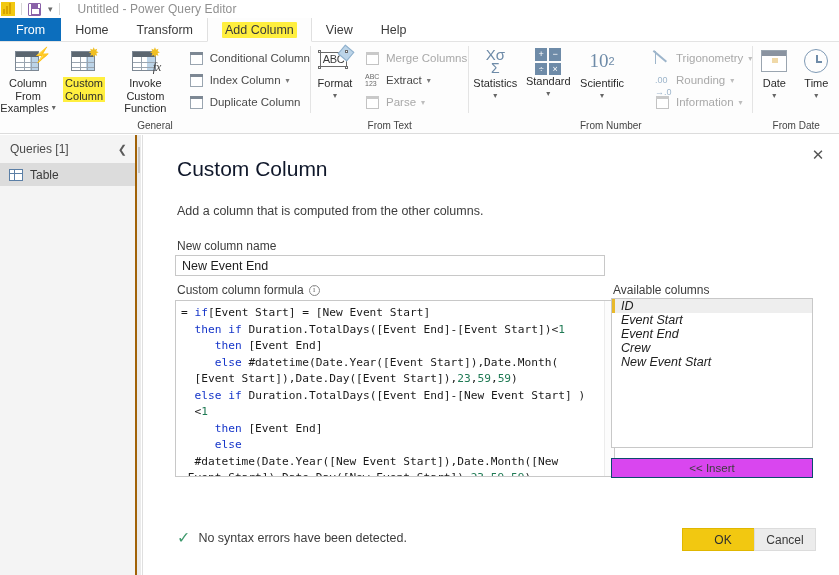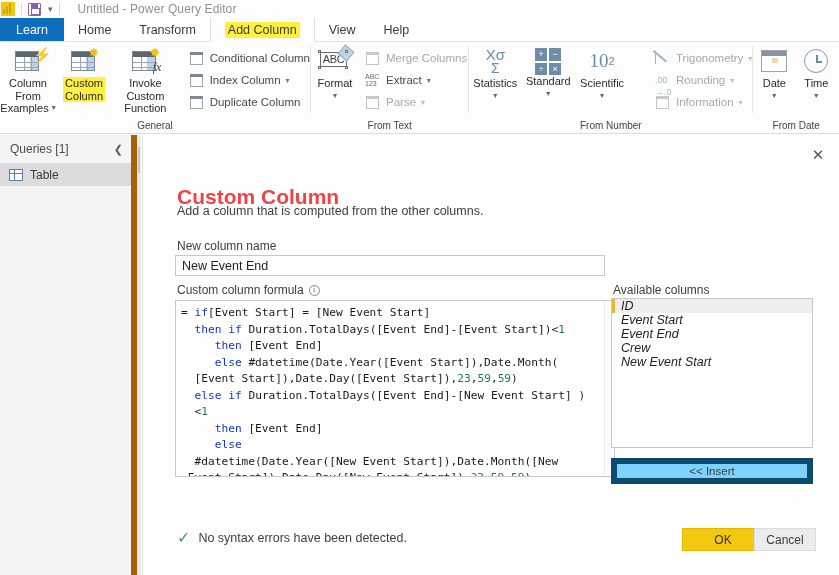--- a/index.html
+++ b/index.html
@@ -133,21 +133,21 @@
   .ic-clock .h { position:absolute; background:#6e8ba8;}
   .ic-clock .h1 { left:11px; top:5px; width:1.5px; height:7px;}
   .ic-clock .h2 { left:11px; top:11px; width:6px; height:1.5px;}
   .ic-tri { width:15px;height:13px; border-bottom:1.5px solid #9db5cb; border-right:1.5px solid #9db5cb; position:relative;}
   .ic-tri:after{content:"";position:absolute;left:-1px;top:-1px;width:17px;height:1.5px;background:#9db5cb;transform:rotate(40deg);transform-origin:left top;}
   .ic-round { font-size:9px; color:#9db5cb; line-height:8px; }
 
   
   .queries {
     position:absolute; left:0; top:135px; width:137px; height:440px;
-    background:#f4f4f4; border-right:6px solid #a16207;
+    background:#f4f4f4; border-right:2px solid #a16207;
   }
   .q-head {
     display:flex; align-items:center; justify-content:space-between;
     height:28px; padding:0 8px 0 10px; font-size:12px; color:#4a4a4a;
   }
   .q-collapse { font-size:11px; color:#5a5a5a; }
   .q-item {
     display:flex; align-items:center; height:23px; padding-left:9px;
     font-size:12px; color:#3a3a3a; background:#dcdcdc;
   }
@@ -165,21 +165,21 @@
   .dialog {
     position:absolute; left:142px; top:135px; width:697px; height:440px;
     background:#fff; border-left:1px solid #dfdfdf;
   }
   .dlg-close {
     position:absolute; right:6px; top:6px; width:30px; height:28px;
     display:flex; align-items:center; justify-content:center;
     font-size:15px; color:#555; font-family:"Liberation Sans", sans-serif;
   }
   .dlg-title {
-    position:absolute; left:34px; top:22px; font-size:21px; color:#ef4444; font-weight:700;margin-top:28px;
+    position:absolute; left:34px; top:22px; font-size:21px; color:#0f172a; font-weight:400;
   }
   .dlg-desc { position:absolute; left:34px; top:69px; font-size:12.5px; color:#3d3d3d; }
 
   .lbl { font-size:12px; color:#3d3d3d; }
   .field-name-lbl { position:absolute; left:34px; top:104px; }
   .name-input {
     position:absolute; left:32px; top:120px; width:430px; height:21px;
     border:1px solid #c8c8c8; background:#fff; font-size:12.5px; color:#1e1e1e;
     padding:0 6px; display:flex; align-items:center; font-family:"Liberation Sans", sans-serif;
   }
@@ -219,22 +219,22 @@
   .avail-box {
     position:absolute; left:468px; top:163px; width:202px; height:150px;
     border:1px solid #c8c8c8; background:#fff; overflow:hidden;
   }
   .avail-item {
     height:14px; display:flex; align-items:center; padding-left:9px;
     font-size:12.5px; color:#222;font-style:italic;
   }
   .avail-item.sel { background:#eeeeee; border-left:3px solid #e8b92a; padding-left:6px; }
   .insert-btn {
-    position:absolute; left:468px; top:323px; width:202px; height:26px;
-    background:#7dd3fc; border:6px solid #0c4a6e; font-size:11.5px; color:#3c3c3c;
+    position:absolute; left:468px; top:323px; width:202px; height:20px;
+    background:#d946ef; border:1px solid #0c4a6e; font-size:11.5px; color:#3c3c3c;
     display:flex; align-items:center; justify-content:center;
   }
 
   .ok-btn {
     position:absolute; left:539px; top:393px; width:82px; height:23px;
     background:#f2c811; border:1px solid #e0b700; font-size:12px; color:#2f2f2f;
     display:flex; align-items:center; justify-content:center;
   }
   .cancel-btn {
     position:absolute; left:611px; top:393px; width:62px; height:23px;
@@ -255,21 +255,21 @@
     </div>
     <div class="tb-sep"></div>
     <div class="tb-save"></div>
     <div class="tb-caret">▾</div>
     <div class="tb-sep"></div>
     <div class="tb-title">Untitled - Power Query Editor</div>
   </div>
 
   <div class="tabstrip">
     <div class="tab file">
-      <span>Learn</span>
+      <span>From</span>
     </div>
     <div class="tab">
       <span>Home</span>
     </div>
     <div class="tab">
       <span>Transform</span>
     </div>
     <div class="tab active">
       <span class="hl">Add Column</span>
     </div>

